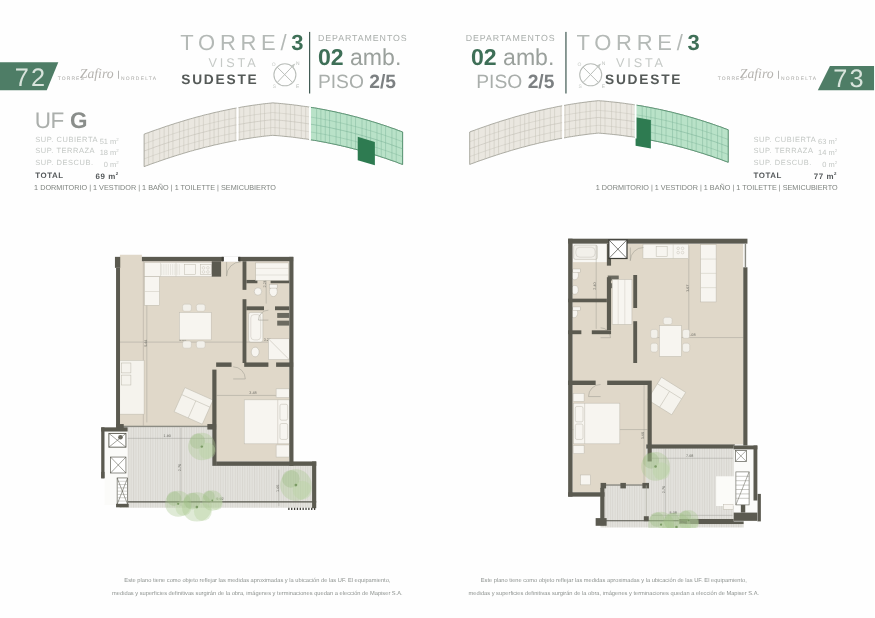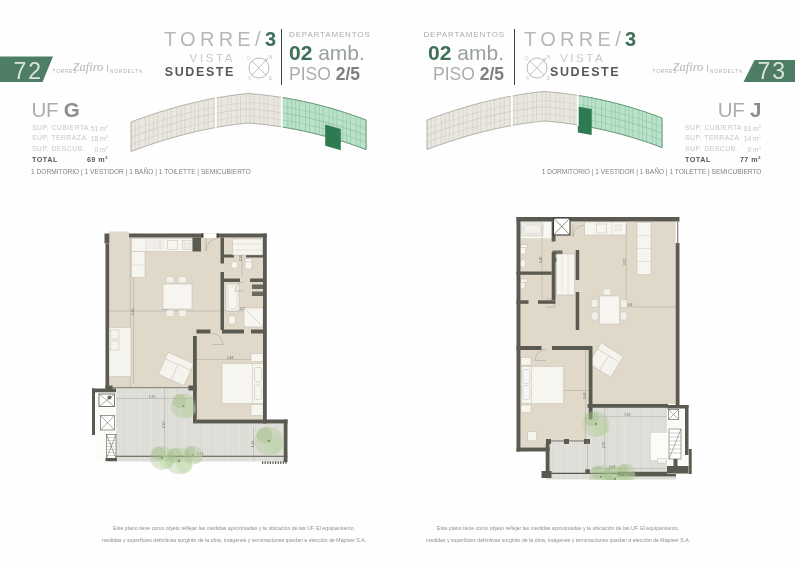--- a/index.html
+++ b/index.html
@@ -89,21 +89,20 @@
   <span style="position:absolute;left:20px;top:6px;font-size:12.5px;font-family:'Liberation Serif',serif;font-style:italic;color:#b5b3af;">Zafiro</span>
   <span style="position:absolute;left:54px;top:9px;font-size:8px;color:#9a9a97;">|</span>
   <span style="position:absolute;left:57.5px;top:15px;font-size:4.5px;letter-spacing:1.15px;color:#a8a8a5;">NORDELTA</span>
 </div>
 
 <svg class="abs" style="left:735px;top:0;" width="60" height="90" viewBox="0 0 60 90">
   <polygon points="19.5,60 60,60 60,82 8.5,82" fill="#4e7d66"></polygon>
   <text x="22.5" y="79" font-size="23" fill="#d8e4dc" font-family="Liberation Sans" letter-spacing="2">73</text>
 </svg>
 
-<div class="abs" style="left:561px;top:97.5px;width:200px;text-align:right;font-size:20.5px;letter-spacing:-0.3px;color:#abafac;">UF <b style="color:#8a8e8b;">J</b></div>
 
 <div class="abs" style="left:685px;top:124px;width:76px;font-size:6.8px;color:#c3c7c4;letter-spacing:.5px;">
   <div style="height:10.4px;">SUP. CUBIERTA <span style="float:right;letter-spacing:0;">63 m<sup style="font-size:4px;">2</sup></span></div>
   <div style="height:10.4px;">SUP. TERRAZA <span style="float:right;letter-spacing:0;">14 m<sup style="font-size:4px;">2</sup></span></div>
   <div style="height:10.4px;">SUP. DESCUB. <span style="float:right;letter-spacing:0;">0 m<sup style="font-size:4px;">2</sup></span></div>
   <div style="height:10.4px;font-size:7.2px;color:#54585a;font-weight:bold;">TOTAL <span style="float:right;">77 m<sup style="font-size:4px;">2</sup></span></div>
 </div>
 
 <div class="abs" style="right:33.5px;top:167.5px;text-align:right;font-size:6.6px;letter-spacing:0;color:#7e837f;white-space:nowrap;">1 DORMITORIO&nbsp;|&nbsp;1 VESTIDOR&nbsp;|&nbsp;1 BAÑO&nbsp;|&nbsp;1 TOILETTE&nbsp;|&nbsp;SEMICUBIERTO</div>
 

